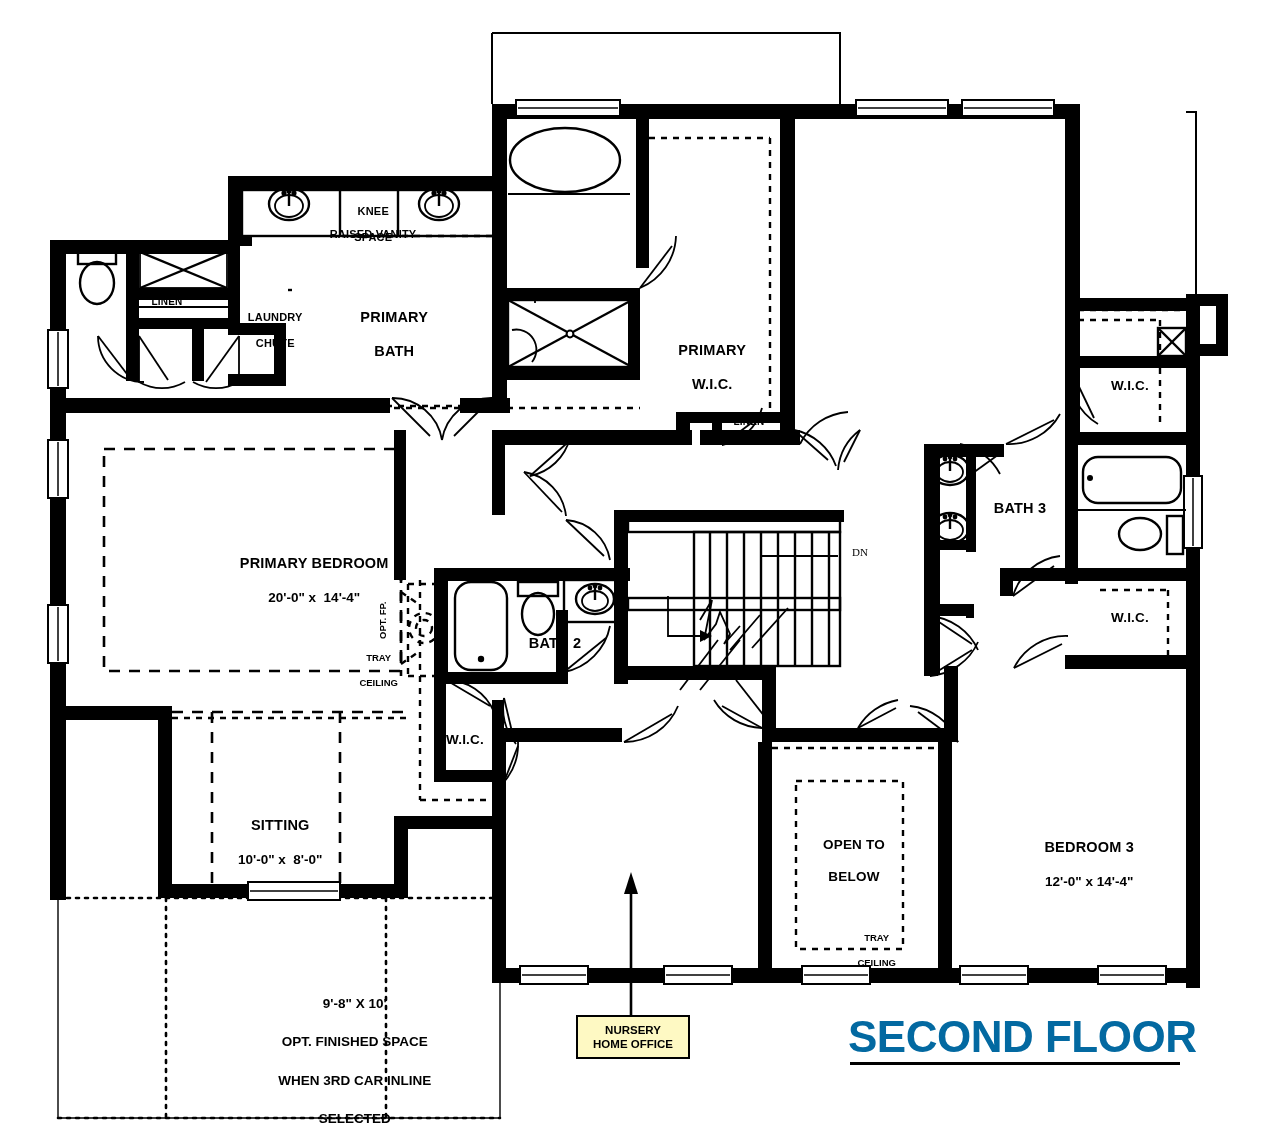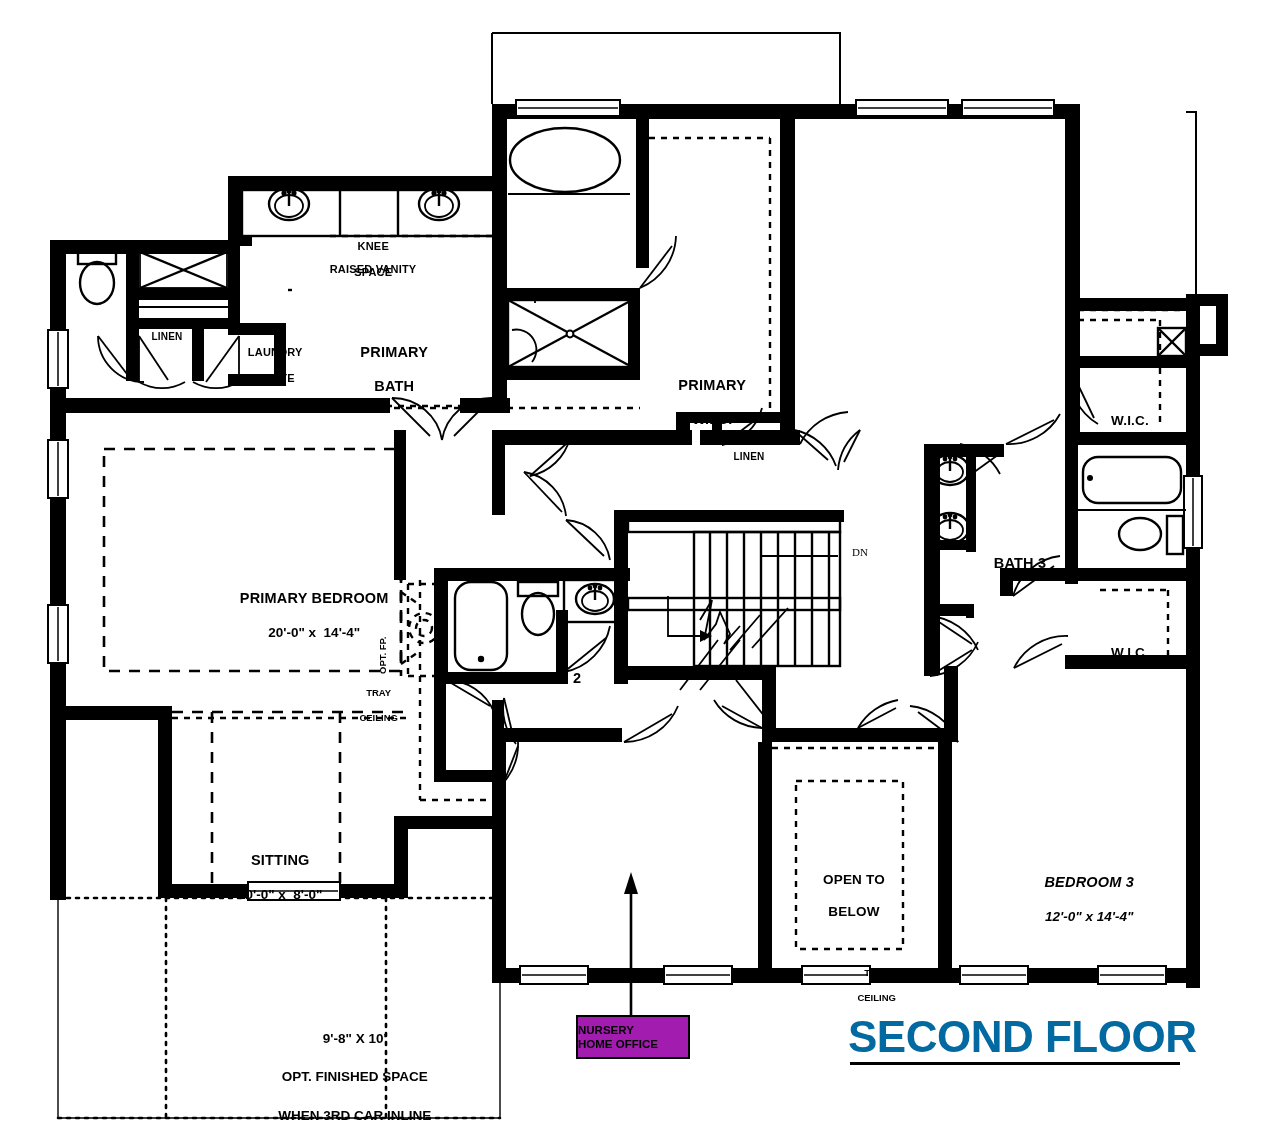--- a/index.html
+++ b/index.html
@@ -1,31 +1,31 @@
 <!DOCTYPE html>
 <html><head>
 <meta charset="utf-8">
 <title>Second Floor Plan</title>
 <style>
   html,body{margin:0;padding:0;background:#ffffff;}
   body{width:1280px;height:1126px;font-family:"Liberation Sans",sans-serif;overflow:hidden;}
   #plan-root{position:relative;width:1280px;height:1126px;background:#fff;}
   svg#floorplan{position:absolute;left:0;top:0;width:1280px;height:1126px;display:block;}
-  .lbl{position:absolute;text-align:center;color:#000;font-family:"Liberation Sans",sans-serif;font-weight:bold;line-height:1.18;white-space:pre;pointer-events:none;margin-top:35px;}
+  .lbl{position:absolute;text-align:center;color:#000;font-family:"Liberation Sans",sans-serif;font-weight:bold;line-height:1.18;white-space:pre;pointer-events:none;}
   .rm-name{font-size:14.5px;letter-spacing:.2px;}
   .rm-dim{font-size:13.5px;font-weight:bold;letter-spacing:0;}
   .small{font-size:11px;font-weight:bold;letter-spacing:.2px;}
   .tiny{font-size:10px;font-weight:bold;letter-spacing:.2px;}
   .xsmall{font-size:9.5px;font-weight:bold;}
   .vert{writing-mode:vertical-rl;transform:rotate(180deg);}
   #title-block{position:absolute;left:848px;top:1012px;}
   #title-block .t{font-size:44px;font-weight:bold;letter-spacing:-0.5px;font-family:"Liberation Sans",sans-serif;color:#0369a1;}
   #title-rule{position:absolute;left:850px;top:1062px;width:330px;height:3px;background:#000;}
-  #nursery-box{position:absolute;left:576px;top:1015px;width:110px;height:40px;border:2.5px solid #000;background:#a21caf;
-      display:flex;flex-direction:column;justify-content:center;}
+  #nursery-box{position:absolute;left:576px;top:1015px;width:110px;height:40px;border:2.5px solid #000;background:#fef9c3;
+      display:flex;flex-direction:column;align-items:center;justify-content:center;}
   #nursery-box span{font-size:11.5px;font-weight:bold;line-height:1.25;}
   .dn-lbl{position:absolute;font-size:11px;font-weight:normal;font-family:"Liberation Serif",serif;}
 </style>
 </head>
 <body>
 
 <div id="plan-root">
 
 <svg id="floorplan" viewBox="0 0 1280 1126">
   <defs>
@@ -515,28 +515,28 @@
   <span>BATH</span>
 </div>
 
 <div class="lbl rm-name" style="left:628px;top:325px;width:160px;">
   <span>PRIMARY</span><br>
   <span>W.I.C.</span>
 </div>
 
 
 
-<div class="lbl rm-name" style="left:985px;top:822px;width:200px;font-style:italic;">
+<div class="lbl rm-name" style="left:985px;top:822px;width:200px;">
   <span>BEDROOM 3</span><br>
   <span class="rm-dim">12'-0" x 14'-4"</span>
 </div>
 
 <div class="lbl rm-name" style="left:495px;top:635px;width:120px;text-align:center;">BATH 2</div>
 
-<div class="lbl rm-name" style="left:940px;top:520px;width:160px;">BATH 3</div>
+<div class="lbl rm-name" style="left:940px;top:500px;width:160px;">BATH 3</div>
 
 <div class="lbl rm-name" style="left:196px;top:800px;width:160px;">
   <span>SITTING</span><br>
   <span class="rm-dim">10'-0" x  8'-0"</span>
 </div>
 
 <div class="lbl rm-name" style="left:790px;top:821px;width:120px;font-size:13.5px;">
   <span>OPEN TO</span><br>
   <span>BELOW</span>
 </div>

